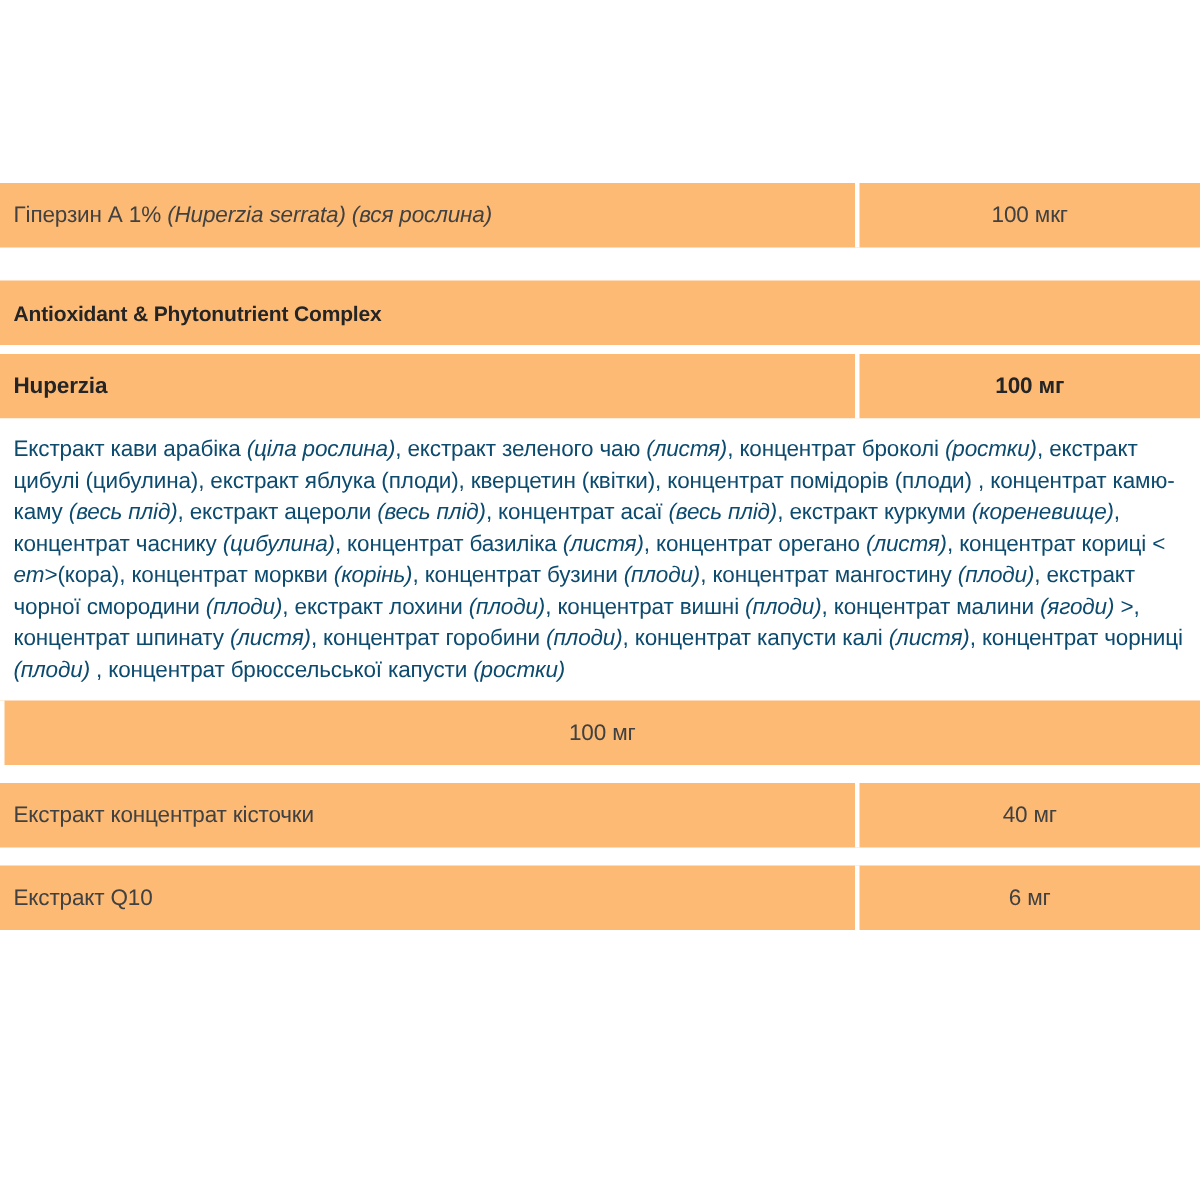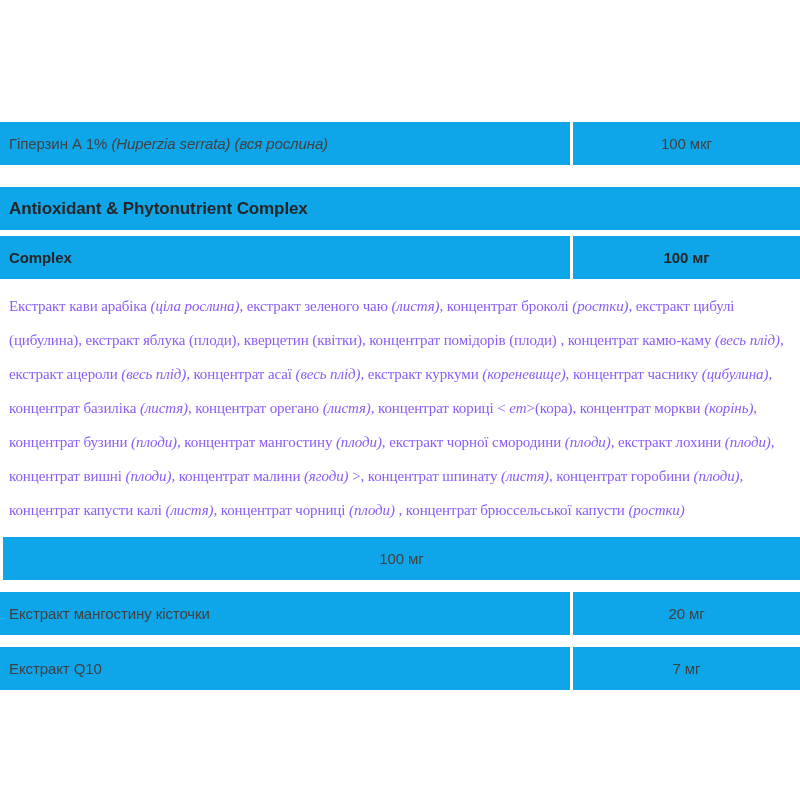--- a/index.html
+++ b/index.html
@@ -16,21 +16,21 @@
   }
   .sheet {
     width: 800px;
     padding-top: 122px;
     box-sizing: border-box;
   }
   .t-row {
     display: flex;
     align-items: stretch;
     min-height: 43px;
-    background: #0ea5e9;
+    background: #fdba74;
   }
   .cell {
     display: flex;
     align-items: center;
     box-sizing: border-box;
   }
   .cell.name {
     width: 570px;
     padding: 6px 12px 6px 9px;
   }
@@ -42,36 +42,35 @@
     flex: 1;
     justify-content: center;
     text-align: left;
     padding: 6px 4px;
   }
   .mb-22 { margin-bottom: 22px; }
   .mb-6  { margin-bottom: 6px; }
   .mt-12 { margin-top: 12px; }
   .header-row {
     font-weight: 700;
-    font-size: 17px;
+    font-size: 14px;
     color: #252525;
     align-items: center;
     padding-left: 9px;
     box-sizing: border-box;
   }
   .bold-row .cell {
     font-weight: 700;
     color: #252525;
   }
   .ingredients {
     background: #ffffff;
     padding: 10px 8px 10px 9px;
-    line-height: 34px;
-    color: #8b5cf6;
-    font-family: Liberation Serif, serif;
+    line-height: 21px;
+    color: #0c4a6e;
   }
   em { font-style: italic; }
 </style>
 </head>
 <body>
 
 <div class="sheet">
 
   <div class="t-row mb-22">
     <div class="cell name">
@@ -79,37 +78,37 @@
     </div>
     <div class="v-divider"></div>
     <div class="cell amount">100 мкг</div>
   </div>
 
   <div class="t-row header-row mb-6">
     <span>Antioxidant &amp; Phytonutrient Complex</span>
   </div>
 
   <div class="t-row bold-row">
-    <div class="cell name">Complex</div>
+    <div class="cell name">Huperzia</div>
     <div class="v-divider"></div>
     <div class="cell amount">100 мг</div>
   </div>
 
   <div class="ingredients"><span>Екстракт кави арабіка </span><em>(ціла рослина)</em><span>, екстракт зеленого чаю </span><em>(листя)</em><span>, концентрат броколі </span><em>(ростки)</em><span>, екстракт цибулі (цибулина), екстракт яблука (плоди), кверцетин (квітки), концентрат помідорів (плоди) , концентрат камю-каму </span><em>(весь плід)</em><span>, екстракт ацероли </span><em>(весь плід)</em><span>, концентрат асаї </span><em>(весь плід)</em><span>, екстракт куркуми </span><em>(кореневище)</em><span>, концентрат часнику </span><em>(цибулина)</em><span>, концентрат базиліка </span><em>(листя)</em><span>, концентрат орегано </span><em>(листя)</em><span>, концентрат кориці &lt; </span><em>em</em><span>&gt;(кора), концентрат моркви </span><em>(корінь)</em><span>, концентрат бузини </span><em>(плоди)</em><span>, концентрат мангостину </span><em>(плоди)</em><span>, екстракт чорної смородини </span><em>(плоди)</em><span>, екстракт лохини </span><em>(плоди)</em><span>, концентрат вишні </span><em>(плоди)</em><span>, концентрат малини </span><em>(ягоди)</em><span> &gt;, концентрат шпинату </span><em>(листя)</em><span>, концентрат горобини </span><em>(плоди)</em><span>, концентрат капусти калі </span><em>(листя)</em><span>, концентрат чорниці </span><em>(плоди)</em><span> , концентрат брюссельської капусти </span><em>(ростки)</em></div>
 
   <div class="t-row">
     <div class="v-divider"></div>
     <div class="cell amount">100 мг</div>
   </div>
 
   <div class="t-row mt-12">
-    <div class="cell name">Екстракт мангостину кісточки</div>
+    <div class="cell name">Екстракт концентрат кісточки</div>
     <div class="v-divider"></div>
-    <div class="cell amount">20 мг</div>
+    <div class="cell amount">40 мг</div>
   </div>
 
   <div class="t-row mt-12">
     <div class="cell name">Екстракт Q10</div>
     <div class="v-divider"></div>
-    <div class="cell amount">7 мг</div>
+    <div class="cell amount">6 мг</div>
   </div>
 
 </div>
 
 </body></html>

